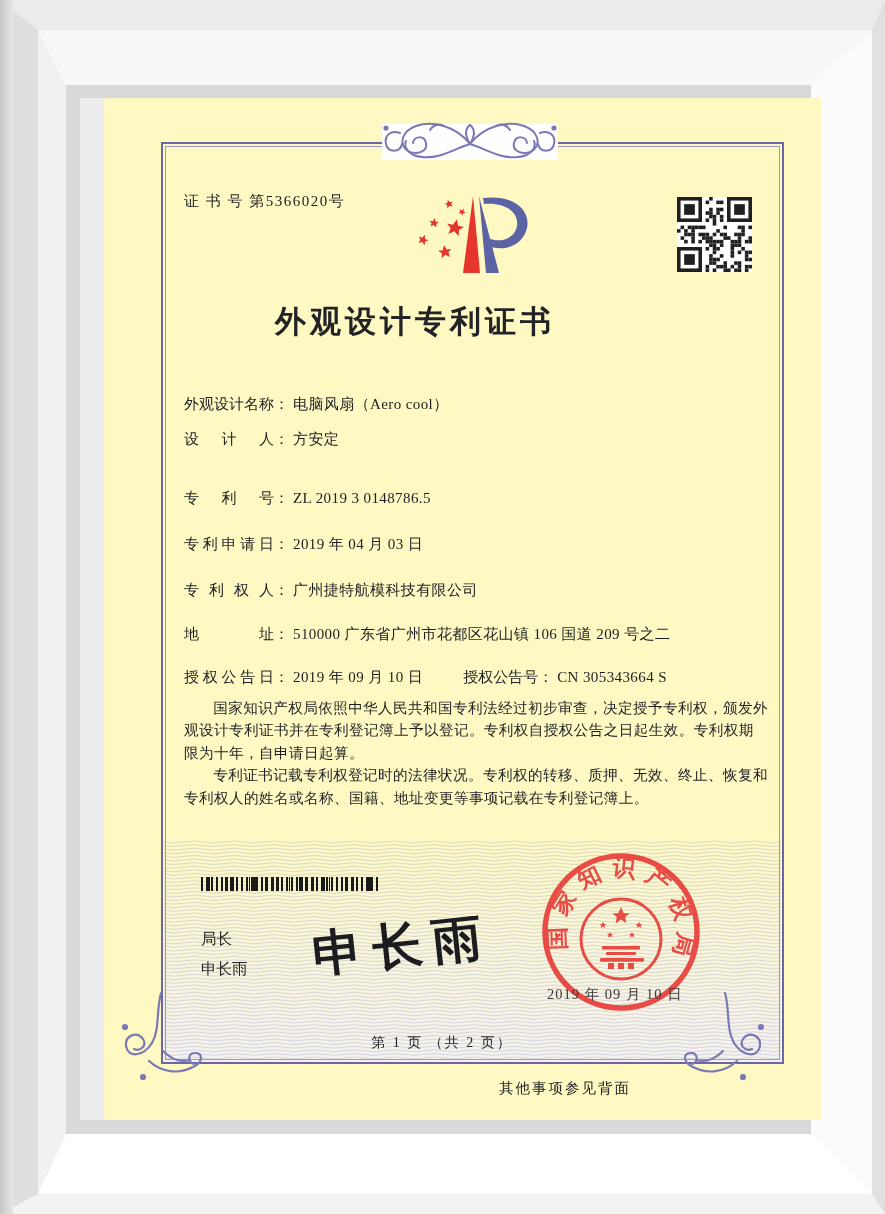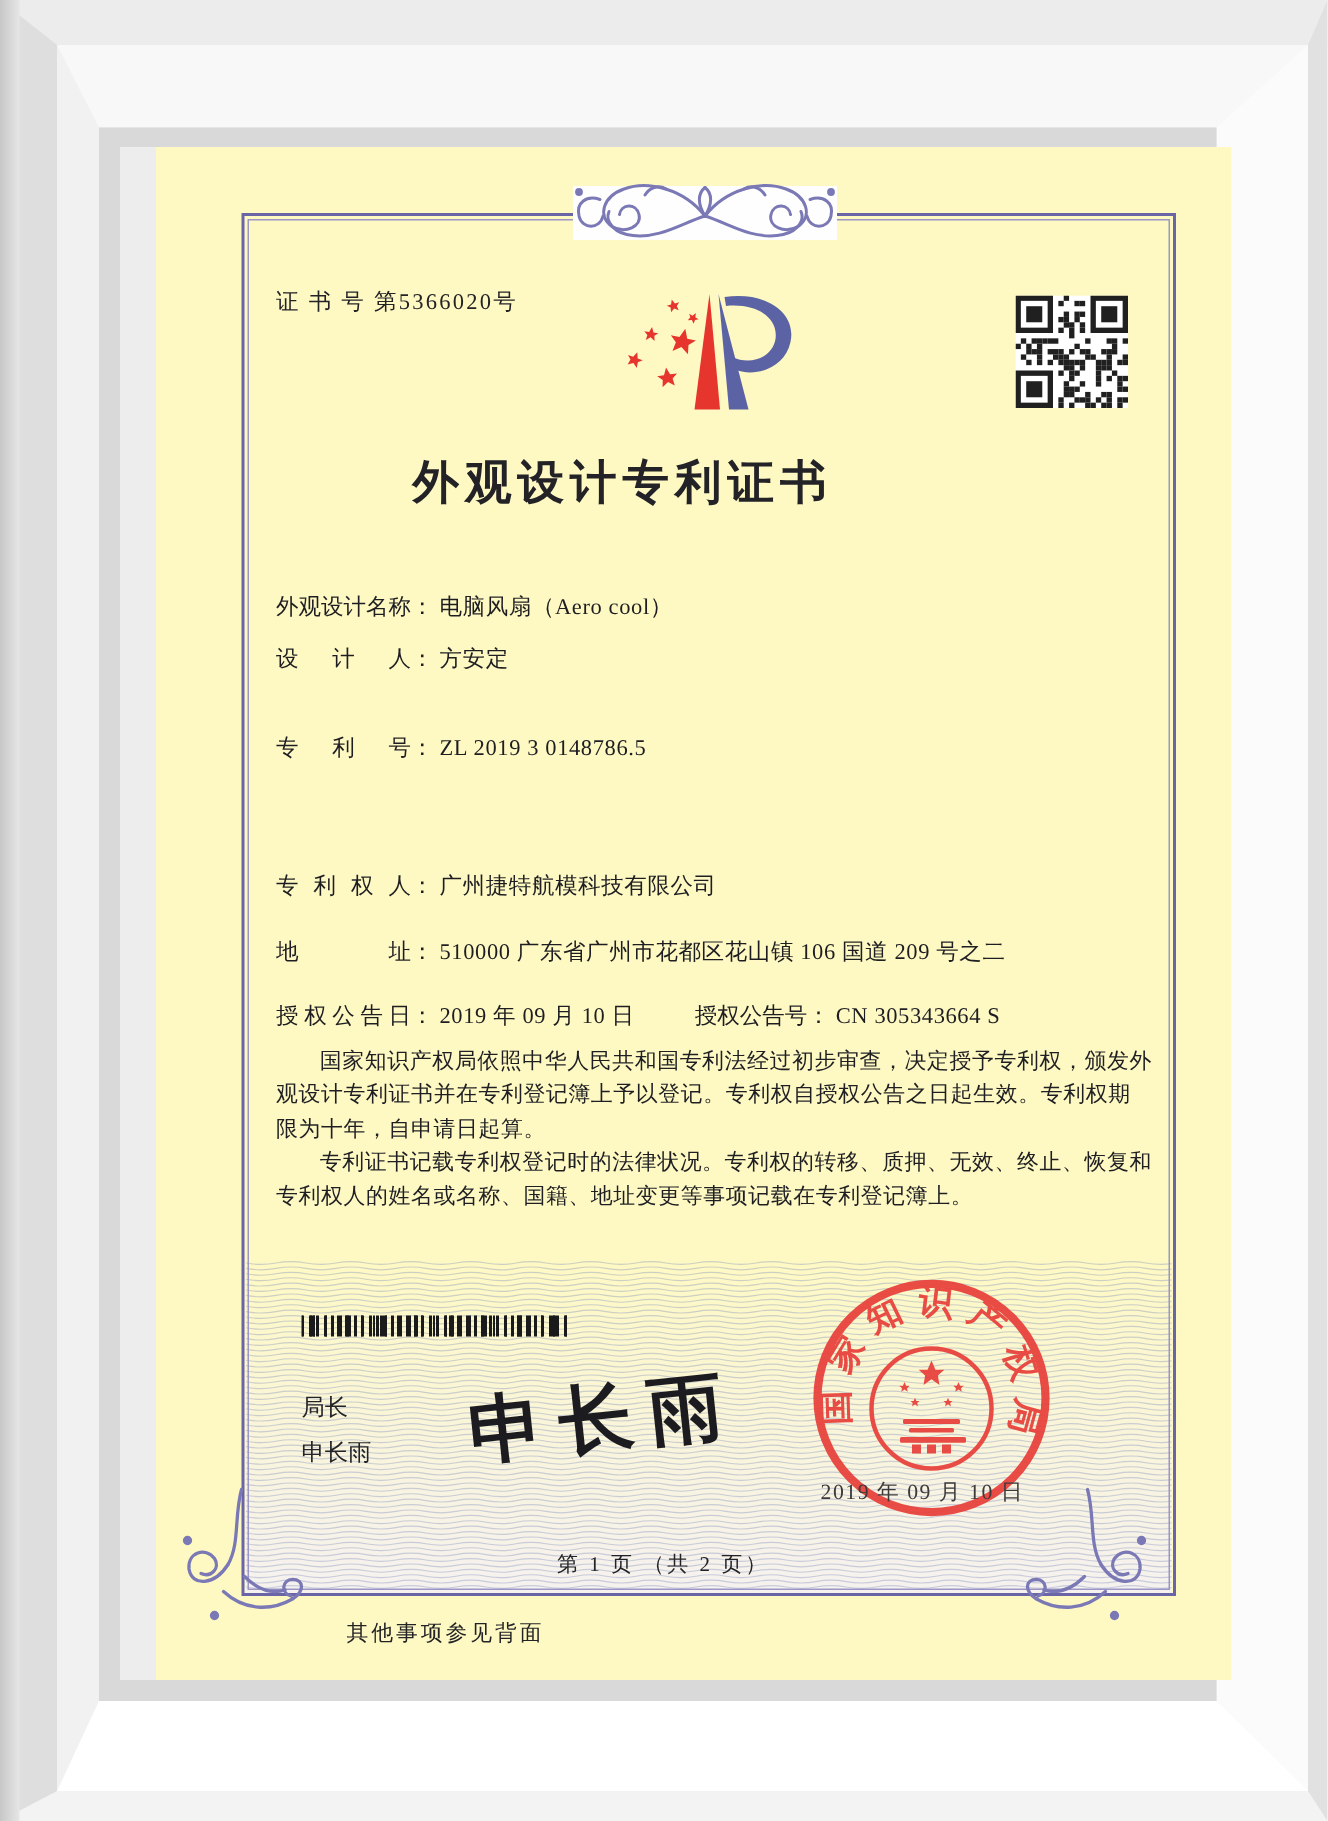--- a/index.html
+++ b/index.html
@@ -40,21 +40,21 @@
       repeating-linear-gradient(90deg,#1a1a1a 0 2px,transparent 2px 5px),
       repeating-linear-gradient(90deg,#1a1a1a 0 1px,transparent 1px 8px),
       repeating-linear-gradient(90deg,transparent 0 6px,#1a1a1a 6px 9px,transparent 9px 23px);}
   .issuer{position:absolute;left:97px;top:826px;font-size:15.5px;line-height:30px;color:#232326;z-index:2;}
   .signature{position:absolute;left:195px;top:795px;width:210px;height:110px;z-index:3;}
   .seal{position:absolute;left:434px;top:751px;width:166px;height:166px;z-index:2;opacity:0.93;}
   .seal-date{position:absolute;left:443px;top:887px;width:170px;font-size:14.5px;letter-spacing:1px;
     color:#3d3a3a;z-index:3;white-space:nowrap;}
   .page-note{position:absolute;left:138px;top:936px;width:400px;text-align:center;font-size:14px;
     letter-spacing:2px;color:#232326;z-index:2;}
-  .back-note{position:absolute;left:127px;top:981px;width:400px;text-align:left;font-size:14.5px;
+  .back-note{position:absolute;left:127px;top:981px;width:400px;text-align:right;font-size:14.5px;
     letter-spacing:2px;color:#232326;z-index:2;}
   .flourish-top{position:absolute;left:256px;top:20px;z-index:3;}
   .corner-fl{position:absolute;z-index:3;}
   .corner-left{left:15px;top:893px;}
   .corner-right{left:573px;top:893px;transform:scaleX(-1);}
   .logo{position:absolute;left:305px;top:90px;z-index:2;}
   .qr{position:absolute;left:573px;top:99px;z-index:2;}
 </style>
 </head>
 <body>
@@ -325,20 +325,23 @@
 
           <div class="field-row" style="top:297px">
             <span class="flabel">外观设计名称</span><span class="colon">：</span><span class="fvalue">电脑风扇（Aero cool）</span>
           </div>
           <div class="field-row" style="top:332px">
             <span class="flabel">设计人</span><span class="colon">：</span><span class="fvalue">方安定</span>
           </div>
           <div class="field-row" style="top:391px">
             <span class="flabel">专利号</span><span class="colon">：</span><span class="fvalue">ZL 2019 3 0148786.5</span>
           </div>
+          <div class="field-row" style="top:437px">
+            <span class="flabel">专利申请日</span><span class="colon">：</span><span class="fvalue">2019 年 04 月 03 日</span>
+          </div>
           <div class="field-row" style="top:483px">
             <span class="flabel">专利权人</span><span class="colon">：</span><span class="fvalue">广州捷特航模科技有限公司</span>
           </div>
           <div class="field-row" style="top:527px">
             <span class="flabel">地址</span><span class="colon">：</span><span class="fvalue">510000 广东省广州市花都区花山镇 106 国道 209 号之二</span>
           </div>
           <div class="field-row" style="top:570px">
             <span class="flabel">授权公告日</span><span class="colon">：</span><span class="fvalue">2019 年 09 月 10 日</span><span class="pair2"><span>授权公告号</span><span class="colon">：</span><span class="fvalue">CN 305343664 S</span></span>
           </div>
 

